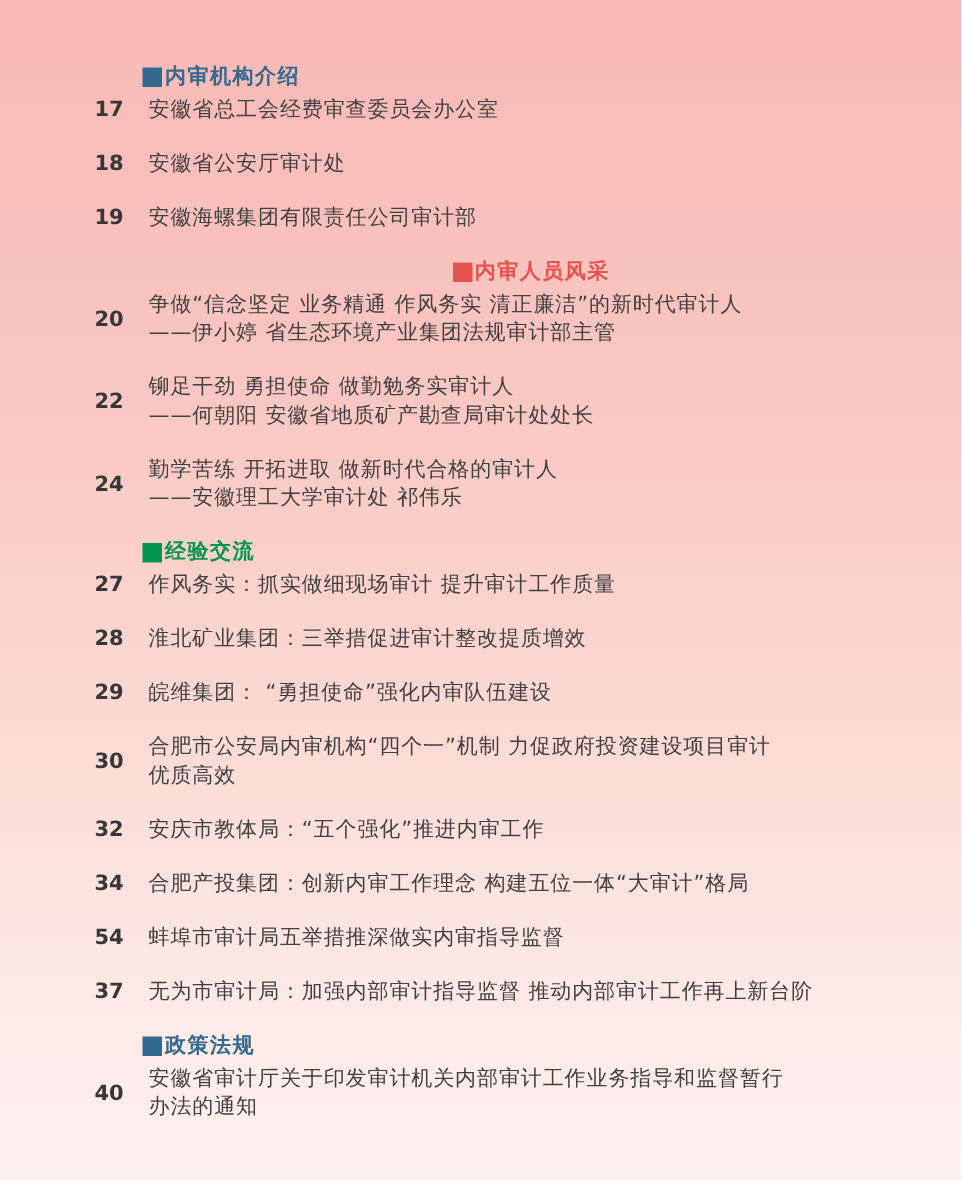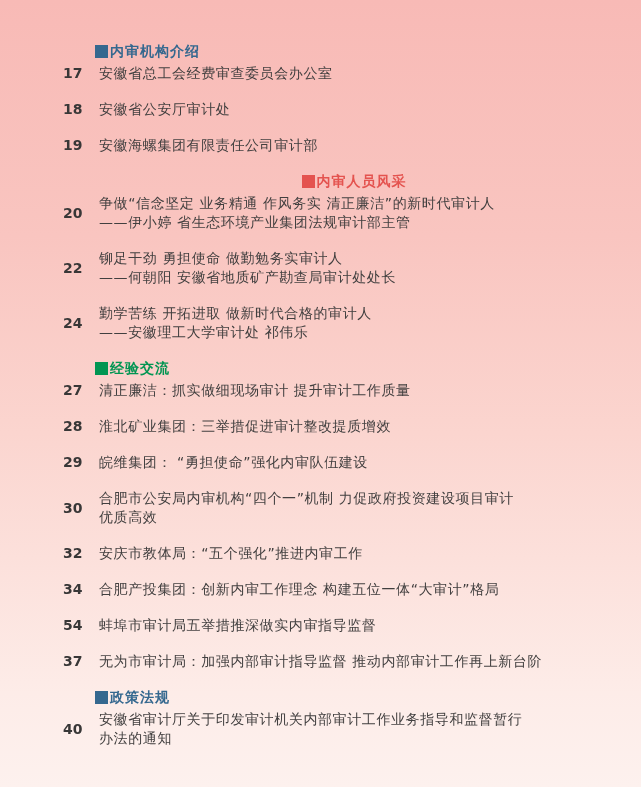--- a/index.html
+++ b/index.html
@@ -115,21 +115,21 @@
   </div>
 
   <div class="section">
     <div class="section-header" style="color: rgb(2, 149, 82);">
       <span class="sq"></span>
       <span>经验交流</span>
     </div>
     <div class="item">
       <span class="num">27</span>
       <span class="lines">
-          <span>清正廉洁：抓实做细现场审计 提升审计工作质量</span>
+          <span>作风务实：抓实做细现场审计 提升审计工作质量</span>
         </span>
     </div>
     <div class="item">
       <span class="num">28</span>
       <span class="lines">
           <span>淮北矿业集团：三举措促进审计整改提质增效</span>
         </span>
     </div>
     <div class="item">
       <span class="num">29</span>

